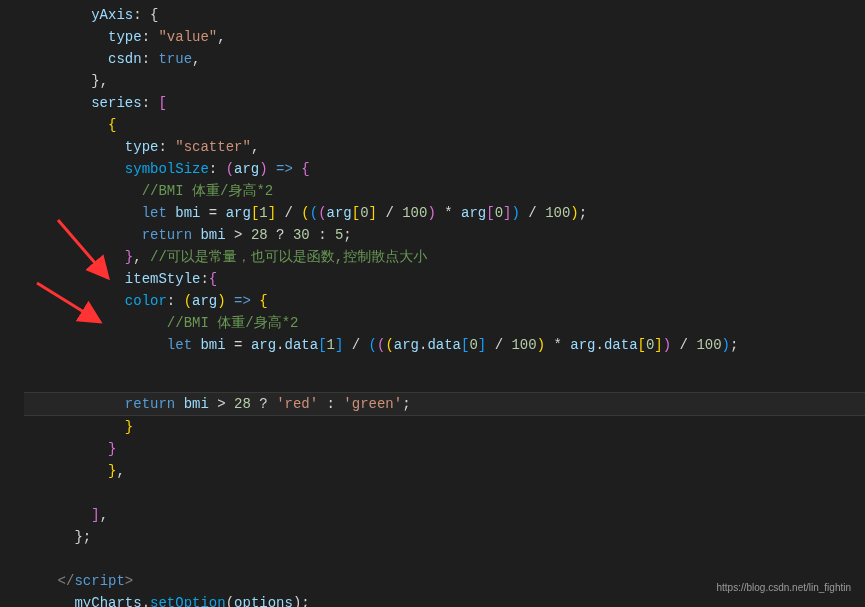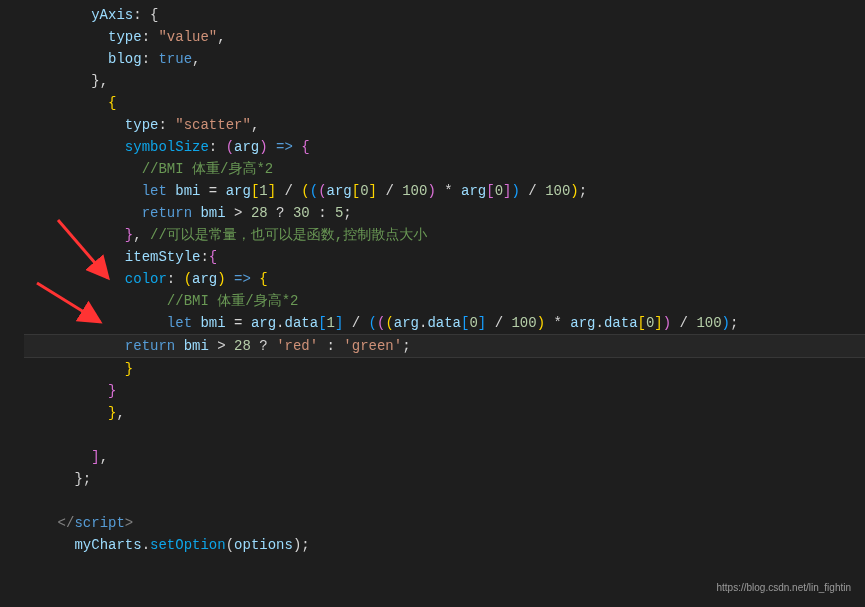--- a/index.html
+++ b/index.html
@@ -17,20 +17,21 @@
     .editor {
       position: relative;
       padding-left: 24px;
       padding-top: 4px;
     }
     .line { white-space: pre; position: relative; }
     .highlight-line {
       background: rgba(255,255,255,0.04);
       border-top: 1px solid rgba(255,255,255,0.08);
       border-bottom: 1px solid rgba(255,255,255,0.08);
+      margin-top: 36px;
     }
     
     .prop { color: #9cdcfe; }
     .brace { color: #d4d4d4; }
     .sqbr { color: #ffd700; }
     .paren { color: #da70d6; }
     .paren2 { color: #179fff; }
     .str { color: #ce9178; }
     .kw { color: #569cd6; }
     .var { color: #9cdcfe; }
@@ -60,22 +61,23 @@
       opacity: 0.85;
     }
   </style>
 </head>
 <body>
 
 <div class="editor">
 
 <div class="line">        <span class="prop">yAxis</span>: <span class="brace">{</span></div>
 <div class="line">          <span class="prop">type</span>: <span class="str">"value"</span>,</div>
-<div class="line">          <span class="prop">blog</span>: <span class="constkw">true</span>,</div>
+<div class="line">          <span class="prop">csdn</span>: <span class="constkw">true</span>,</div>
 <div class="line">        <span class="brace">}</span>,</div>
+<div class="line">        <span class="prop">series</span>: <span class="paren">[</span></div>
 <div class="line">          <span class="sqbr">{</span></div>
 <div class="line">            <span class="prop">type</span>: <span class="str">"scatter"</span>,</div>
 <div class="line">            <span class="func">symbolSize</span>: <span class="paren">(</span><span class="var">arg</span><span class="paren">)</span> <span class="constkw">=&gt;</span> <span class="paren">{</span></div>
 <div class="line">              <span class="comment">//BMI 体重/身高*2</span></div>
 <div class="line">              <span class="constkw">let</span> <span class="var">bmi</span> = <span class="var">arg</span><span class="sqbr">[</span><span class="num">1</span><span class="sqbr">]</span> / <span class="sqbr">(</span><span class="paren2">(</span><span class="paren">(</span><span class="var">arg</span><span class="sqbr">[</span><span class="num">0</span><span class="sqbr">]</span> / <span class="num">100</span><span class="paren">)</span> * <span class="var">arg</span><span class="paren">[</span><span class="num">0</span><span class="paren">]</span><span class="paren2">)</span> / <span class="num">100</span><span class="sqbr">)</span>;</div>
 <div class="line">              <span class="kw">return</span> <span class="var">bmi</span> &gt; <span class="num">28</span> ? <span class="num">30</span> : <span class="num">5</span>;</div>
 <div class="line">            <span class="paren">}</span>, <span class="comment">//可以是常量，也可以是函数,控制散点大小</span></div>
 <div class="line">            <span class="prop">itemStyle</span>:<span class="paren">{</span></div>
 <div class="line">            <span class="func">color</span>: <span class="sqbr">(</span><span class="var">arg</span><span class="sqbr">)</span> <span class="constkw">=&gt;</span> <span class="sqbr">{</span></div>
 <div class="line">                 <span class="comment">//BMI 体重/身高*2</span></div>

